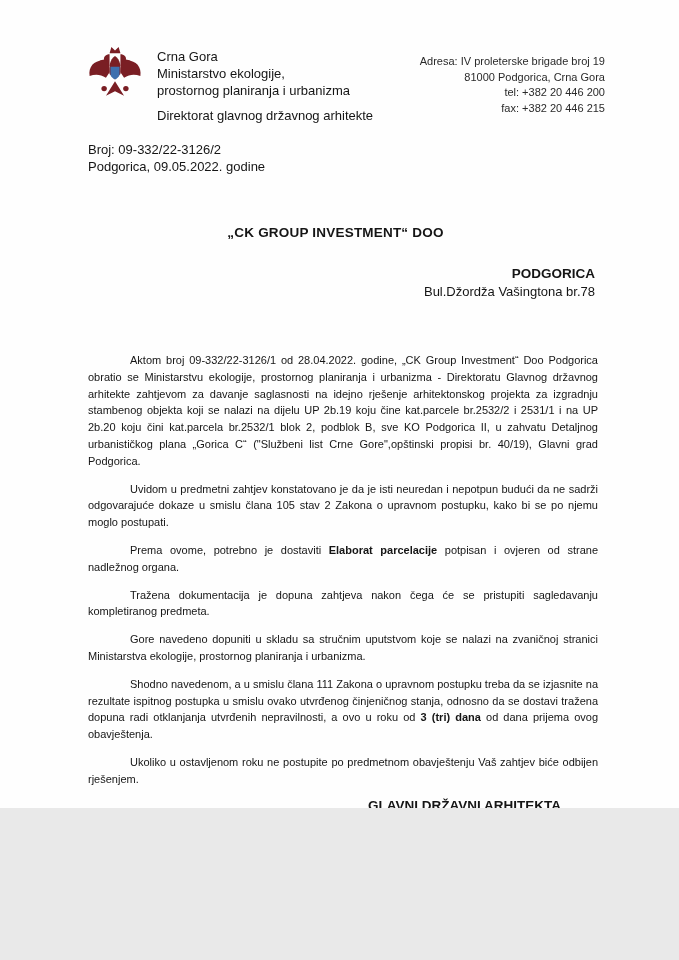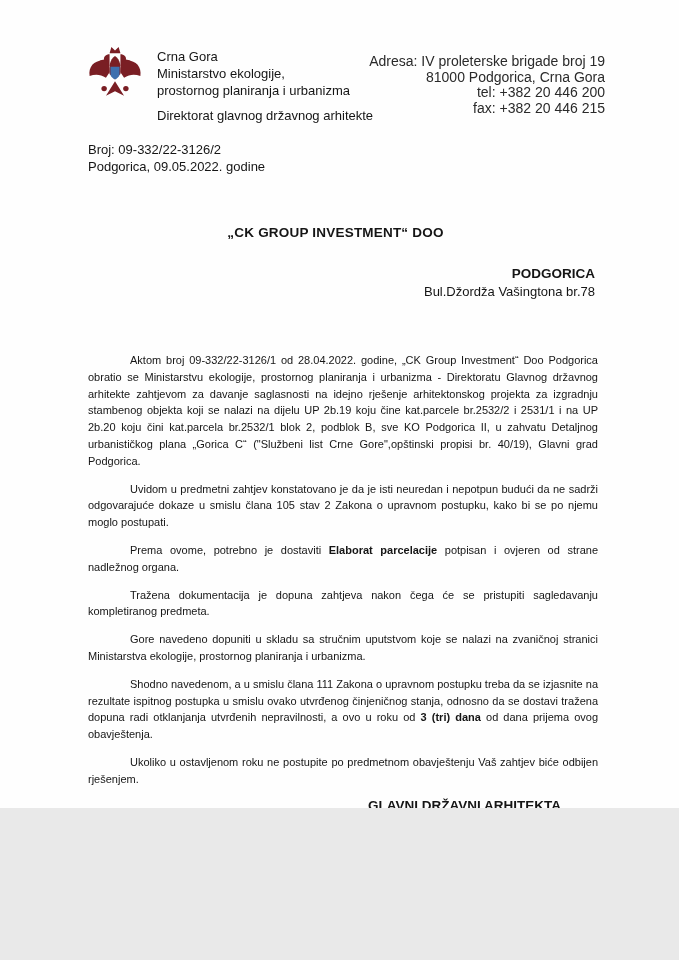--- a/index.html
+++ b/index.html
@@ -14,21 +14,21 @@
     color: #151515;
     overflow: hidden;
   }
 
   
   .coat { position: absolute; left: 86px; top: 44px; width: 58px; height: 62px; }
   .org  { position: absolute; left: 157px; top: 48px; font-size: 13px; line-height: 17px; }
   .org .directorate { margin-top: 8px; }
   .addr {
     position: absolute; right: 74px; top: 54px;
-    font-size: 14px; line-height: 15.5px; text-align: right; color: #2a2a2a;
+    font-size: 11px; line-height: 15.5px; text-align: right; color: #2a2a2a;
   }
 
   
   .ref { position: absolute; left: 88px; top: 141px; font-size: 13px; line-height: 17px; }
 
   
   .recipient-name {
     position: absolute; left: 0; right: 8px; top: 225px;
     text-align: center; font-weight: bold; font-size: 13.5px; letter-spacing: .2px;
   }

